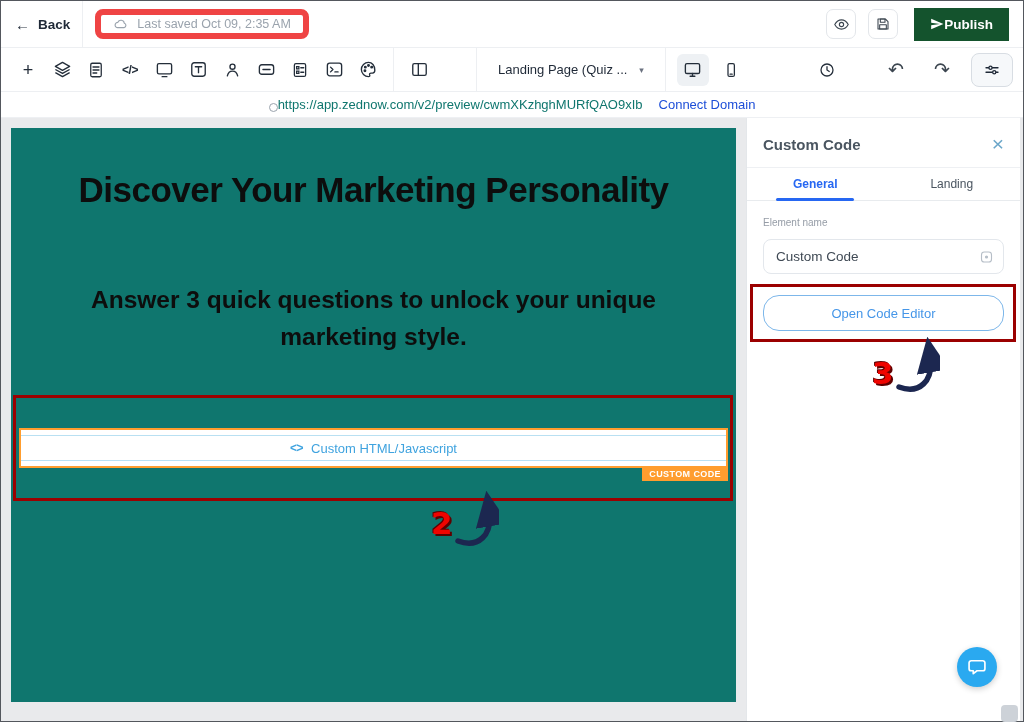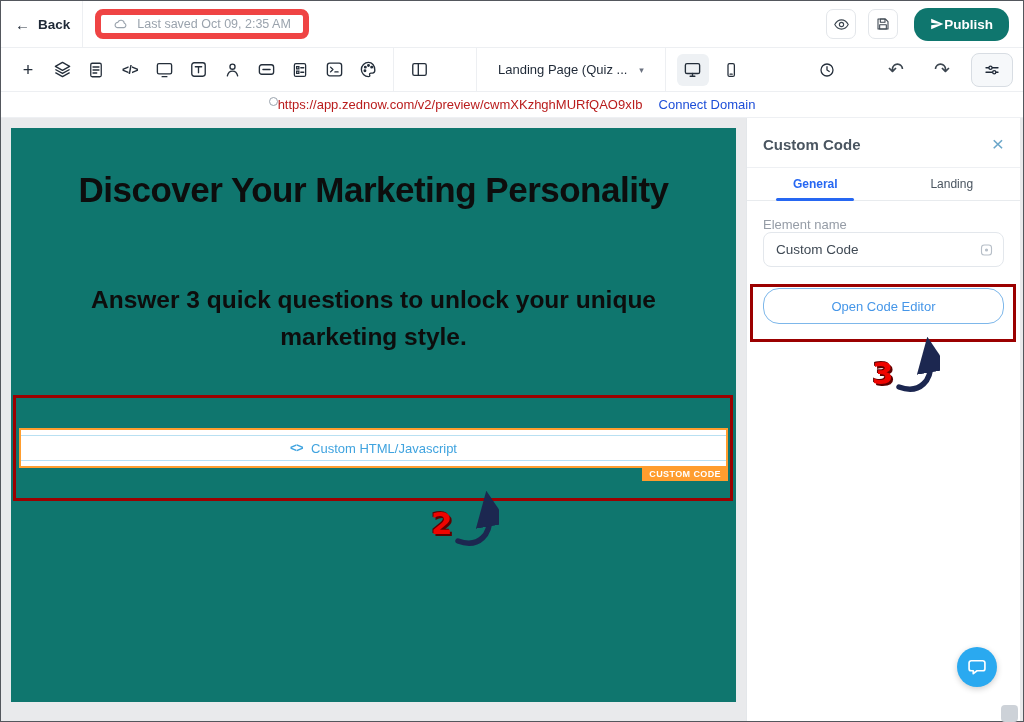--- a/index.html
+++ b/index.html
@@ -9,40 +9,40 @@
   [data-interactable="true"]{cursor:pointer}
 
   
   .row1{position:absolute;left:0;top:0;right:0;height:47px;background:#fff;border-bottom:1px solid #edeff2;display:flex;align-items:center;padding:0 14px;gap:12px;z-index:3}
   .back{display:flex;align-items:center;gap:8px;font-size:13.5px;font-weight:600;color:#1f2937}
   .back-arrow{font-size:15px}
   .vdiv{width:1px;align-self:stretch;background:#edeff2}
   .saved-pill{display:flex;align-items:center;gap:8px;border:6px solid #ef4444;border-radius:8px;height:30px;padding:0 12px;color:#9aa3ad;font-size:12.5px}
   .spacer{flex:1}
   .icon-btn{width:30px;height:30px;border:1px solid #e3e6ea;border-radius:7px;display:flex;align-items:center;justify-content:center;color:#3c4650;background:#fff}
-  .publish{display:flex;align-items:center;gap:0;background:#0f766e;color:#fff;font-size:13.5px;font-weight:600;height:33px;padding:0 16px;border-radius:14px;border:none;font-family:inherit;margin-left:4px}
+  .publish{display:flex;align-items:center;gap:0;background:#14532d;color:#fff;font-size:13.5px;font-weight:600;height:33px;padding:0 16px;border-radius:0;border:none;font-family:inherit;margin-left:4px}
 
   
   .row2{position:absolute;left:0;top:47px;right:0;height:44px;background:#fff;border-bottom:1px solid #edeff2;display:flex;align-items:center;padding:0 10px;z-index:3}
   .tbtn{width:32px;height:32px;display:flex;align-items:center;justify-content:center;color:#242e3a;border-radius:6px;margin:0 1px;flex:none}
   .glyph{font-size:18px;font-weight:500;line-height:1}
   .code-glyph{font-size:12px;font-weight:700;letter-spacing:-0.5px}
   .sep{width:1px;height:44px;background:#edeff2;margin:0 8px;flex:none}
   .dropdown{display:flex;align-items:center;gap:12px;height:44px;padding:0 21px;border-left:1px solid #edeff2;border-right:1px solid #edeff2;font-size:13px;color:#1f2937;margin-left:40px;flex:none}
   .chev{color:#6b7280;font-size:9px}
   .device-group{display:flex;align-items:center;gap:4px;margin-left:10px}
   .active-device{background:#eef1f4}
   .right-tools{margin-left:auto;display:flex;align-items:center;gap:12px}
   .clock-gap{margin-right:24px}
   .undoredo{font-size:19px;color:#3c4650;line-height:1}
   .sliders-btn{width:42px;height:34px;border:1px solid #d8dde3;background:#f6f8fa;border-radius:8px;display:flex;align-items:center;justify-content:center;color:#1f2937}
 
   
   .row3{position:absolute;left:0;top:91px;right:0;height:26px;background:#fff;border-bottom:1px solid #eef0f3;display:flex;align-items:center;justify-content:center;gap:16px;font-size:13px;z-index:3}
-  .url{color:#b91c1c;display:flex;align-items:flex-start;}
+  .url{color:#0f766e;display:flex;align-items:flex-end;}
   .ring{width:9px;height:9px;border:1.5px solid #9aa3ad;border-radius:50%;flex:none}
   .connect{color:#1d4ed8;font-weight:500}
 
   
   .content{position:absolute;left:0;top:117px;right:0;bottom:0;background:#e9eaec}
   .canvas{position:absolute;left:10px;top:10px;width:725px;height:574px;background:#0f766e}
   .h1{margin-top:42px;text-align:center;font-size:35px;font-weight:700;letter-spacing:-0.5px;color:#0d0d0d}
   .h2{margin:72px auto 0;max-width:650px;text-align:center;font-size:24.5px;font-weight:700;line-height:1.5;color:#0d0d0d}
   .embed{position:absolute;left:8px;right:8px;top:300px;height:40px;border:2px solid #ff9d2e;background:#fff}
   .embed-inner{position:absolute;left:0;right:0;top:5px;bottom:5px;border-top:1px solid #b9e0f2;border-bottom:1px solid #b9e0f2;display:flex;align-items:center;justify-content:center;gap:8px;color:#3fa3df;font-size:13px}
@@ -52,21 +52,21 @@
   
   .sidebar{position:absolute;left:745px;top:0;width:274px;bottom:0;background:#fff;border-left:1px solid #e4e7ea}
   .panel-head{display:flex;align-items:center;justify-content:space-between;padding:18px 16px 14px;border-bottom:1px solid #eef0f3}
   .panel-title{font-size:15px;font-weight:600;color:#4a5560}
   .close{font-size:21px;color:#6ba6c9;line-height:.8}
   .tabs{display:flex;border-bottom:1px solid #e8ebee;height:33px}
   .tab{flex:1;display:flex;align-items:center;justify-content:center;font-size:12px;color:#4a5560;position:relative}
   .tab.active{color:#2667f2;font-weight:600}
   .tab.active::after{content:"";position:absolute;bottom:-1px;left:50%;transform:translateX(-50%);width:78px;height:3px;background:#2667f2;border-radius:2px}
   .panel-body{padding:16px}
-  .field-label{font-size:13px;color:#959ca6;margin-bottom:0}
+  .field-label{font-size:10px;color:#959ca6;margin-bottom:11px}
   .field-wrap{position:relative}
   .field{width:100%;height:35px;border:1px solid #e3e7ec;border-radius:8px;padding:0 34px 0 12px;font-size:13.5px;color:#3f4954;font-family:inherit;background:#fff;outline:none}
   .var-icon{position:absolute;right:10px;top:50%;transform:translateY(-50%);color:#b6bec7;display:flex}
   .open-editor{margin-top:21px;width:100%;height:36px;border:1px solid #7db7ea;border-radius:16px;background:#fff;color:#4596e8;font-size:13px;font-family:inherit}
 
   
   .ann-rect{position:absolute;border:3px solid #9b0000;z-index:5}
   .rect2{left:12px;top:394px;width:720px;height:106px}
   .rect3{left:749px;top:283px;width:266px;height:58px}
   .step-num{position:absolute;z-index:6;font-size:31px;font-weight:900;color:#ef0400;text-shadow:2px 2px 0 #5e0000,-1px -1px 0 #5e0000;font-family:"DejaVu Sans",sans-serif;line-height:1}

